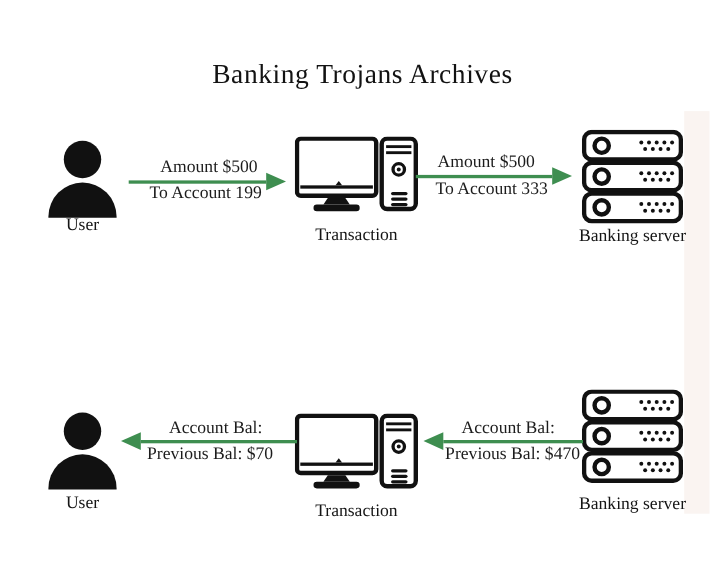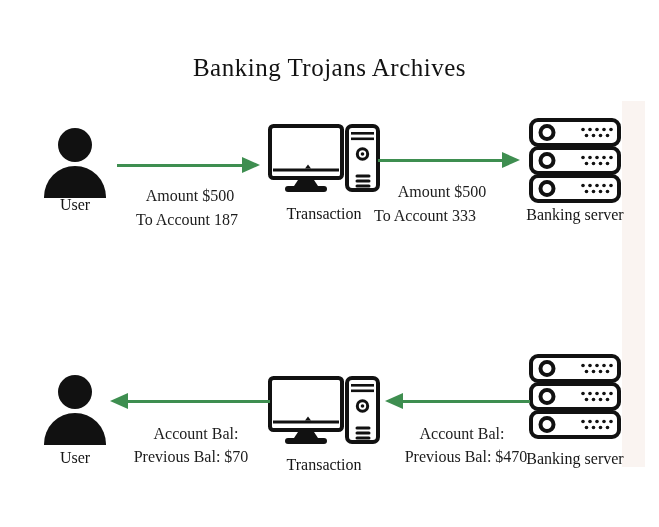--- a/index.html
+++ b/index.html
@@ -11,21 +11,21 @@
   .title{
     position:absolute;left:0;top:54px;width:659px;margin:0;
     text-align:center;font-size:25px;font-weight:400;color:#121212;letter-spacing:0.5px;
   }
   .icon{position:absolute;display:block;}
   .node-label{position:absolute;text-align:center;font-size:16px;line-height:1.15;color:#151515;}
   .arrow-line{position:absolute;height:3px;background:#3e8e50;}
   .arrow-head{position:absolute;width:0;height:0;border-top:8px solid transparent;border-bottom:8px solid transparent;}
   .arrow-head.right{border-left:18px solid #3e8e50;}
   .arrow-head.left{border-right:18px solid #3e8e50;}
-  .arrow-text{position:absolute;text-align:center;font-size:16px;line-height:1.18;white-space:nowrap;color:#1c1c1c;margin-top:44px;}
+  .arrow-text{position:absolute;text-align:center;font-size:16px;line-height:1.18;white-space:nowrap;color:#1c1c1c;}
   .defs-holder{position:absolute;width:0;height:0;overflow:hidden;}
 </style>
 </head>
 <body>
 
 <svg class="defs-holder" aria-hidden="true">
   <defs>
     <g id="icon-user">
       <circle cx="32" cy="18" r="17" fill="#111111"></circle>
       <path d="M1,71 L1,70 A31 31 0 0 1 63,70 L63,71 Z" fill="#111111"></path>
@@ -83,26 +83,26 @@
   <div class="node-label" style="left:258px;top:205px;width:132px">Transaction</div>
 
   <svg class="icon" style="left:529px;top:118px" width="92" height="86" viewBox="0 0 92 86">
       <use href="#icon-server"></use>
     </svg>
   <div class="node-label" style="left:517px;top:206px;width:116px">Banking server</div>
 
   <div class="arrow-line" style="left:117px;top:164px;width:125px"></div>
   <div class="arrow-head right" style="left:242px;top:157px"></div>
   <div class="arrow-text" style="left:125px;top:143px;width:130px">Amount $500</div>
-  <div class="arrow-text" style="left:122px;top:167px;width:130px">To Account 187</div>
+  <div class="arrow-text" style="left:122px;top:167px;width:130px">To Account 199</div>
 
   <div class="arrow-line" style="left:378px;top:159px;width:124px"></div>
   <div class="arrow-head right" style="left:502px;top:152px"></div>
   <div class="arrow-text" style="left:377px;top:139px;width:130px">Amount $500</div>
-  <div class="arrow-text" style="left:360px;top:163px;width:130px">To Account 333</div>
+  <div class="arrow-text" style="left:382px;top:163px;width:130px">To Account 333</div>
 
   <svg class="icon" style="left:43px;top:374px" width="64" height="72" viewBox="0 0 64 72">
       <use href="#icon-user"></use>
     </svg>
   <div class="node-label" style="left:33px;top:449px;width:84px">User</div>
 
   <svg class="icon" style="left:268px;top:376px" width="112" height="70" viewBox="0 0 112 70">
       <use href="#icon-computer"></use>
     </svg>
   <div class="node-label" style="left:258px;top:456px;width:132px">Transaction</div>

